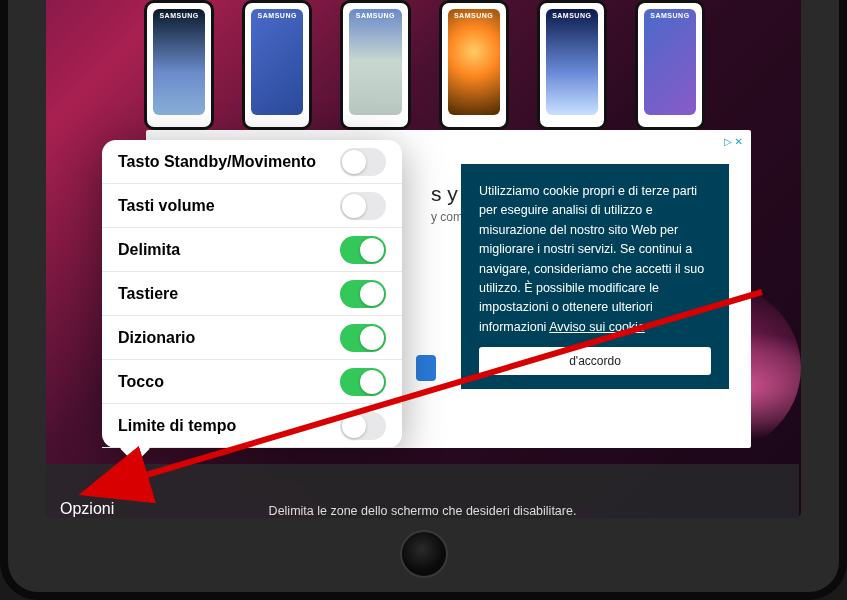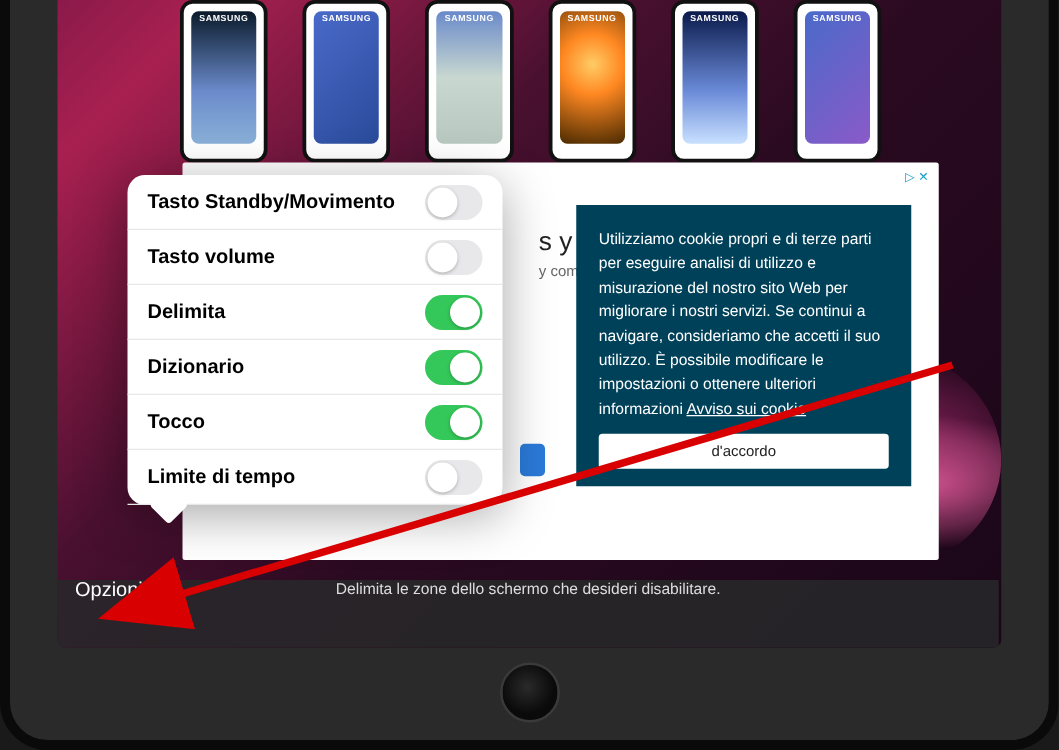--- a/index.html
+++ b/index.html
@@ -200,21 +200,21 @@
   border-radius: 3px;
 }
 .bottom-bar {
   position: absolute;
   left: 0;
   right: 2px;
   bottom: 0;
   height: 54px;
   background: rgba(40,40,42,0.88);
   display: flex;
-  align-items: flex-start;
+  align-items: flex-end;
 }
 .bottom-left {
   color: #fff;
   font-size: 16px;
   padding-left: 14px;
   font-weight: 400;
 }
 .bottom-center {
   position: absolute;
   left: 50%;
@@ -291,27 +291,33 @@
     </div>
 
     <div class="popover">
       <div class="popover-row">
         <span>Tasto Standby/Movimento</span>
         <div class="switch off">
             <div class="knob"></div>
           </div>
       </div>
       <div class="popover-row">
-        <span>Tasto volume</span>
+        <span>Tasti volume</span>
         <div class="switch off">
             <div class="knob"></div>
           </div>
       </div>
       <div class="popover-row">
         <span>Delimita</span>
+        <div class="switch on">
+            <div class="knob"></div>
+          </div>
+      </div>
+      <div class="popover-row">
+        <span>Tastiere</span>
         <div class="switch on">
             <div class="knob"></div>
           </div>
       </div>
       <div class="popover-row">
         <span>Dizionario</span>
         <div class="switch on">
             <div class="knob"></div>
           </div>
       </div>

